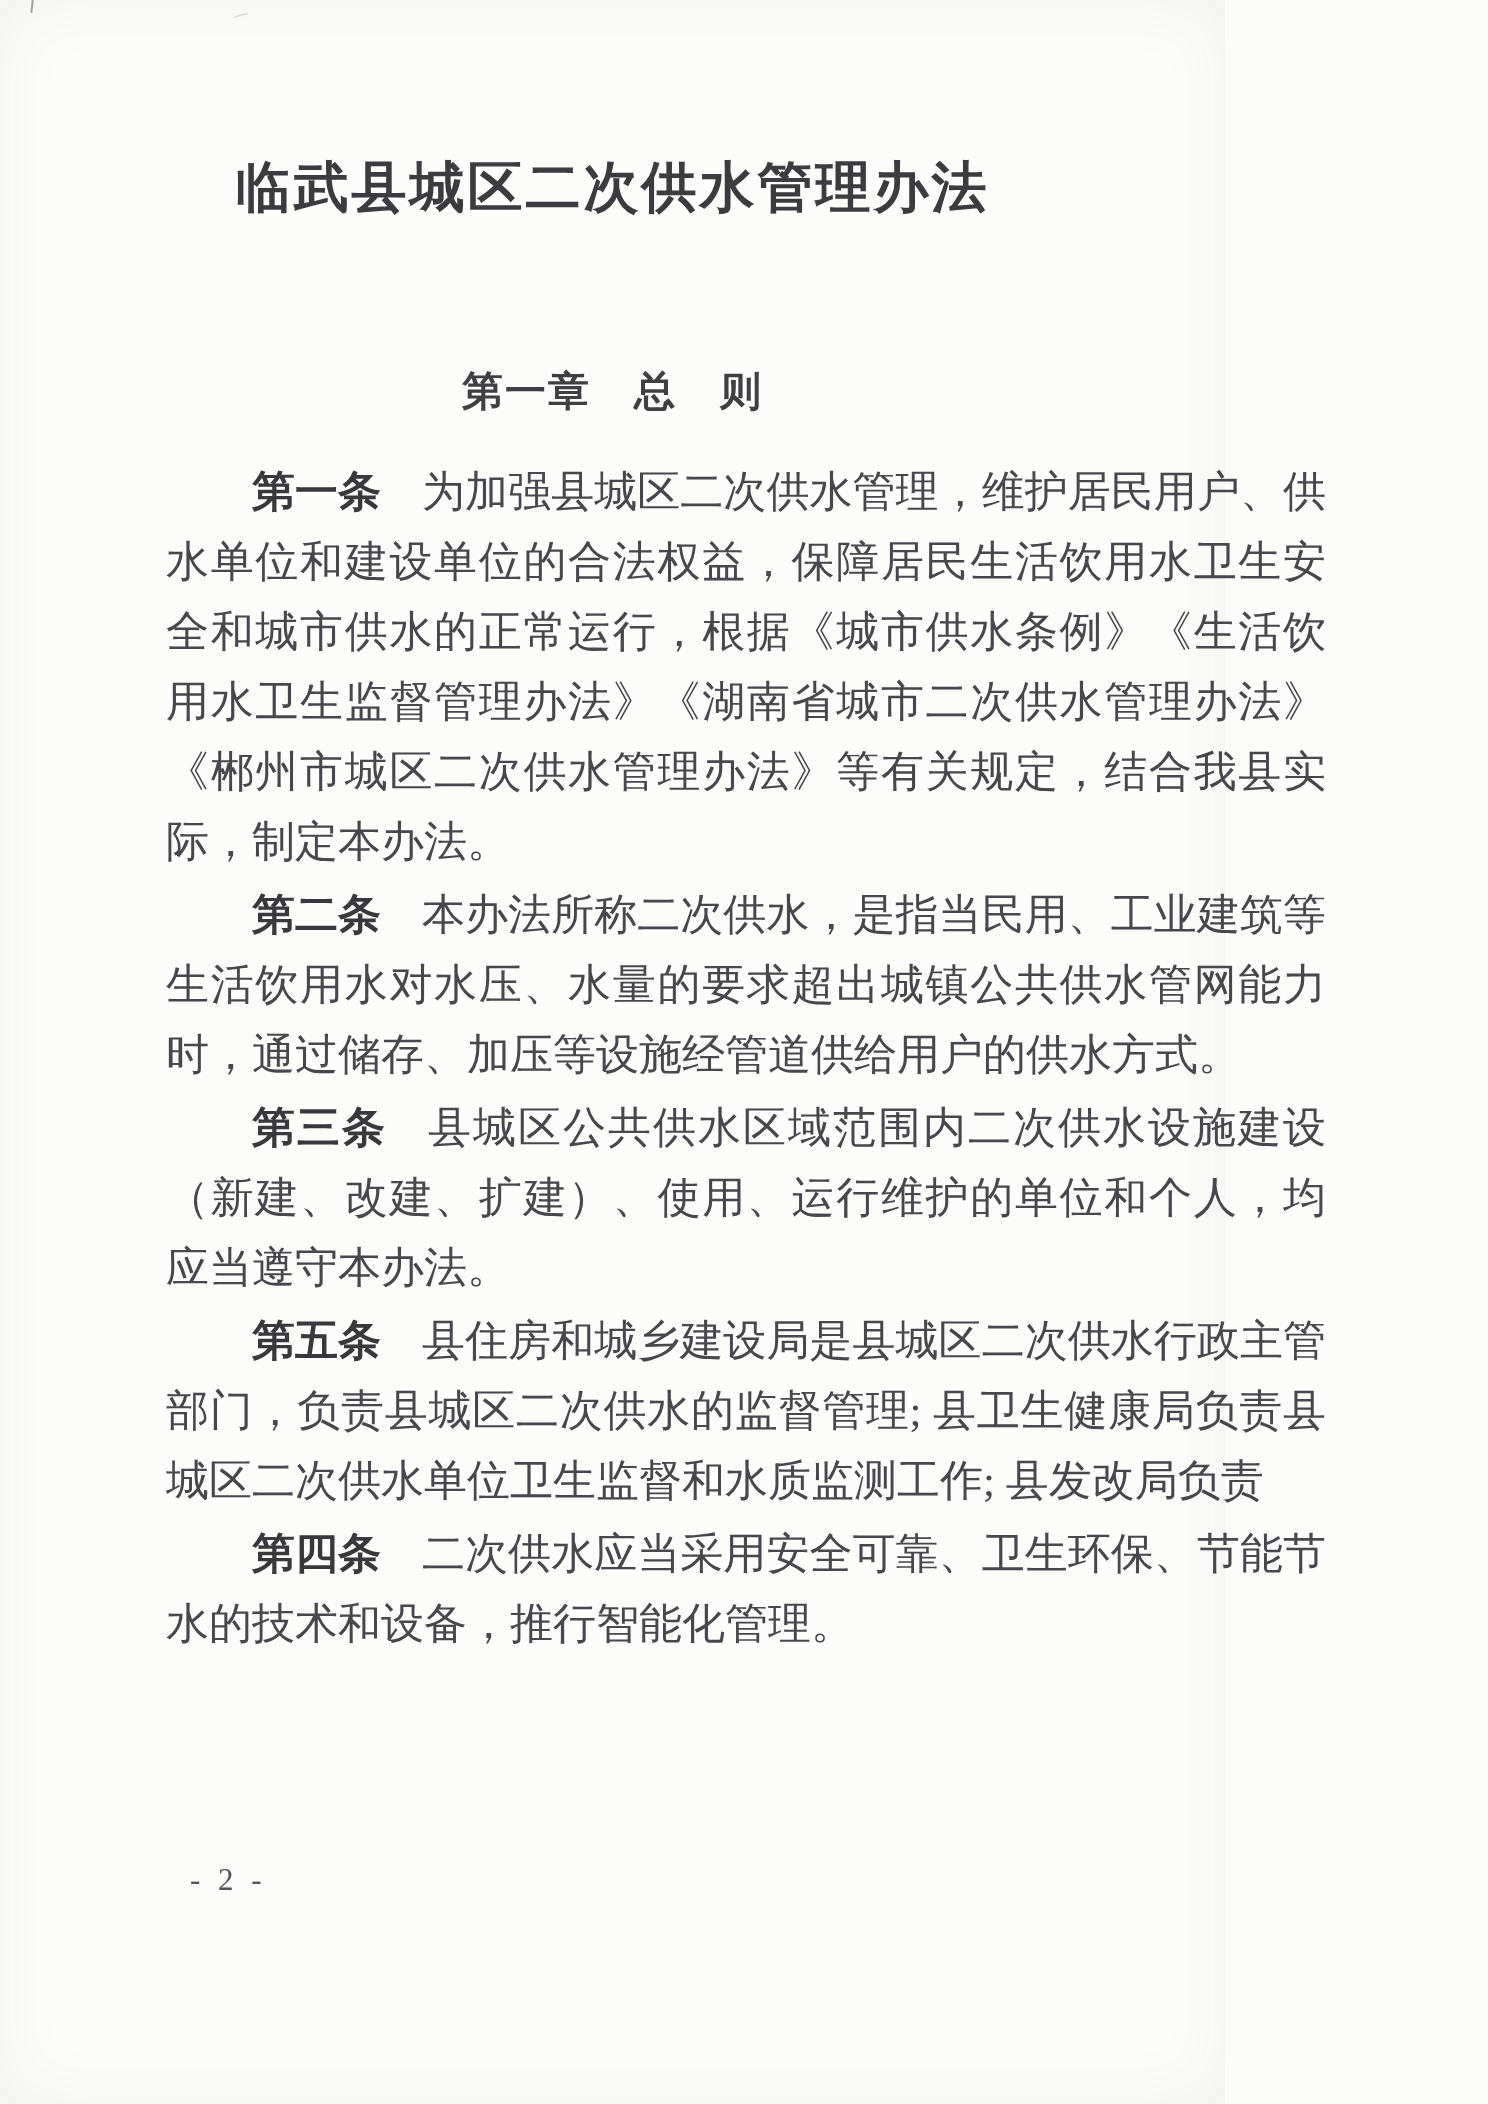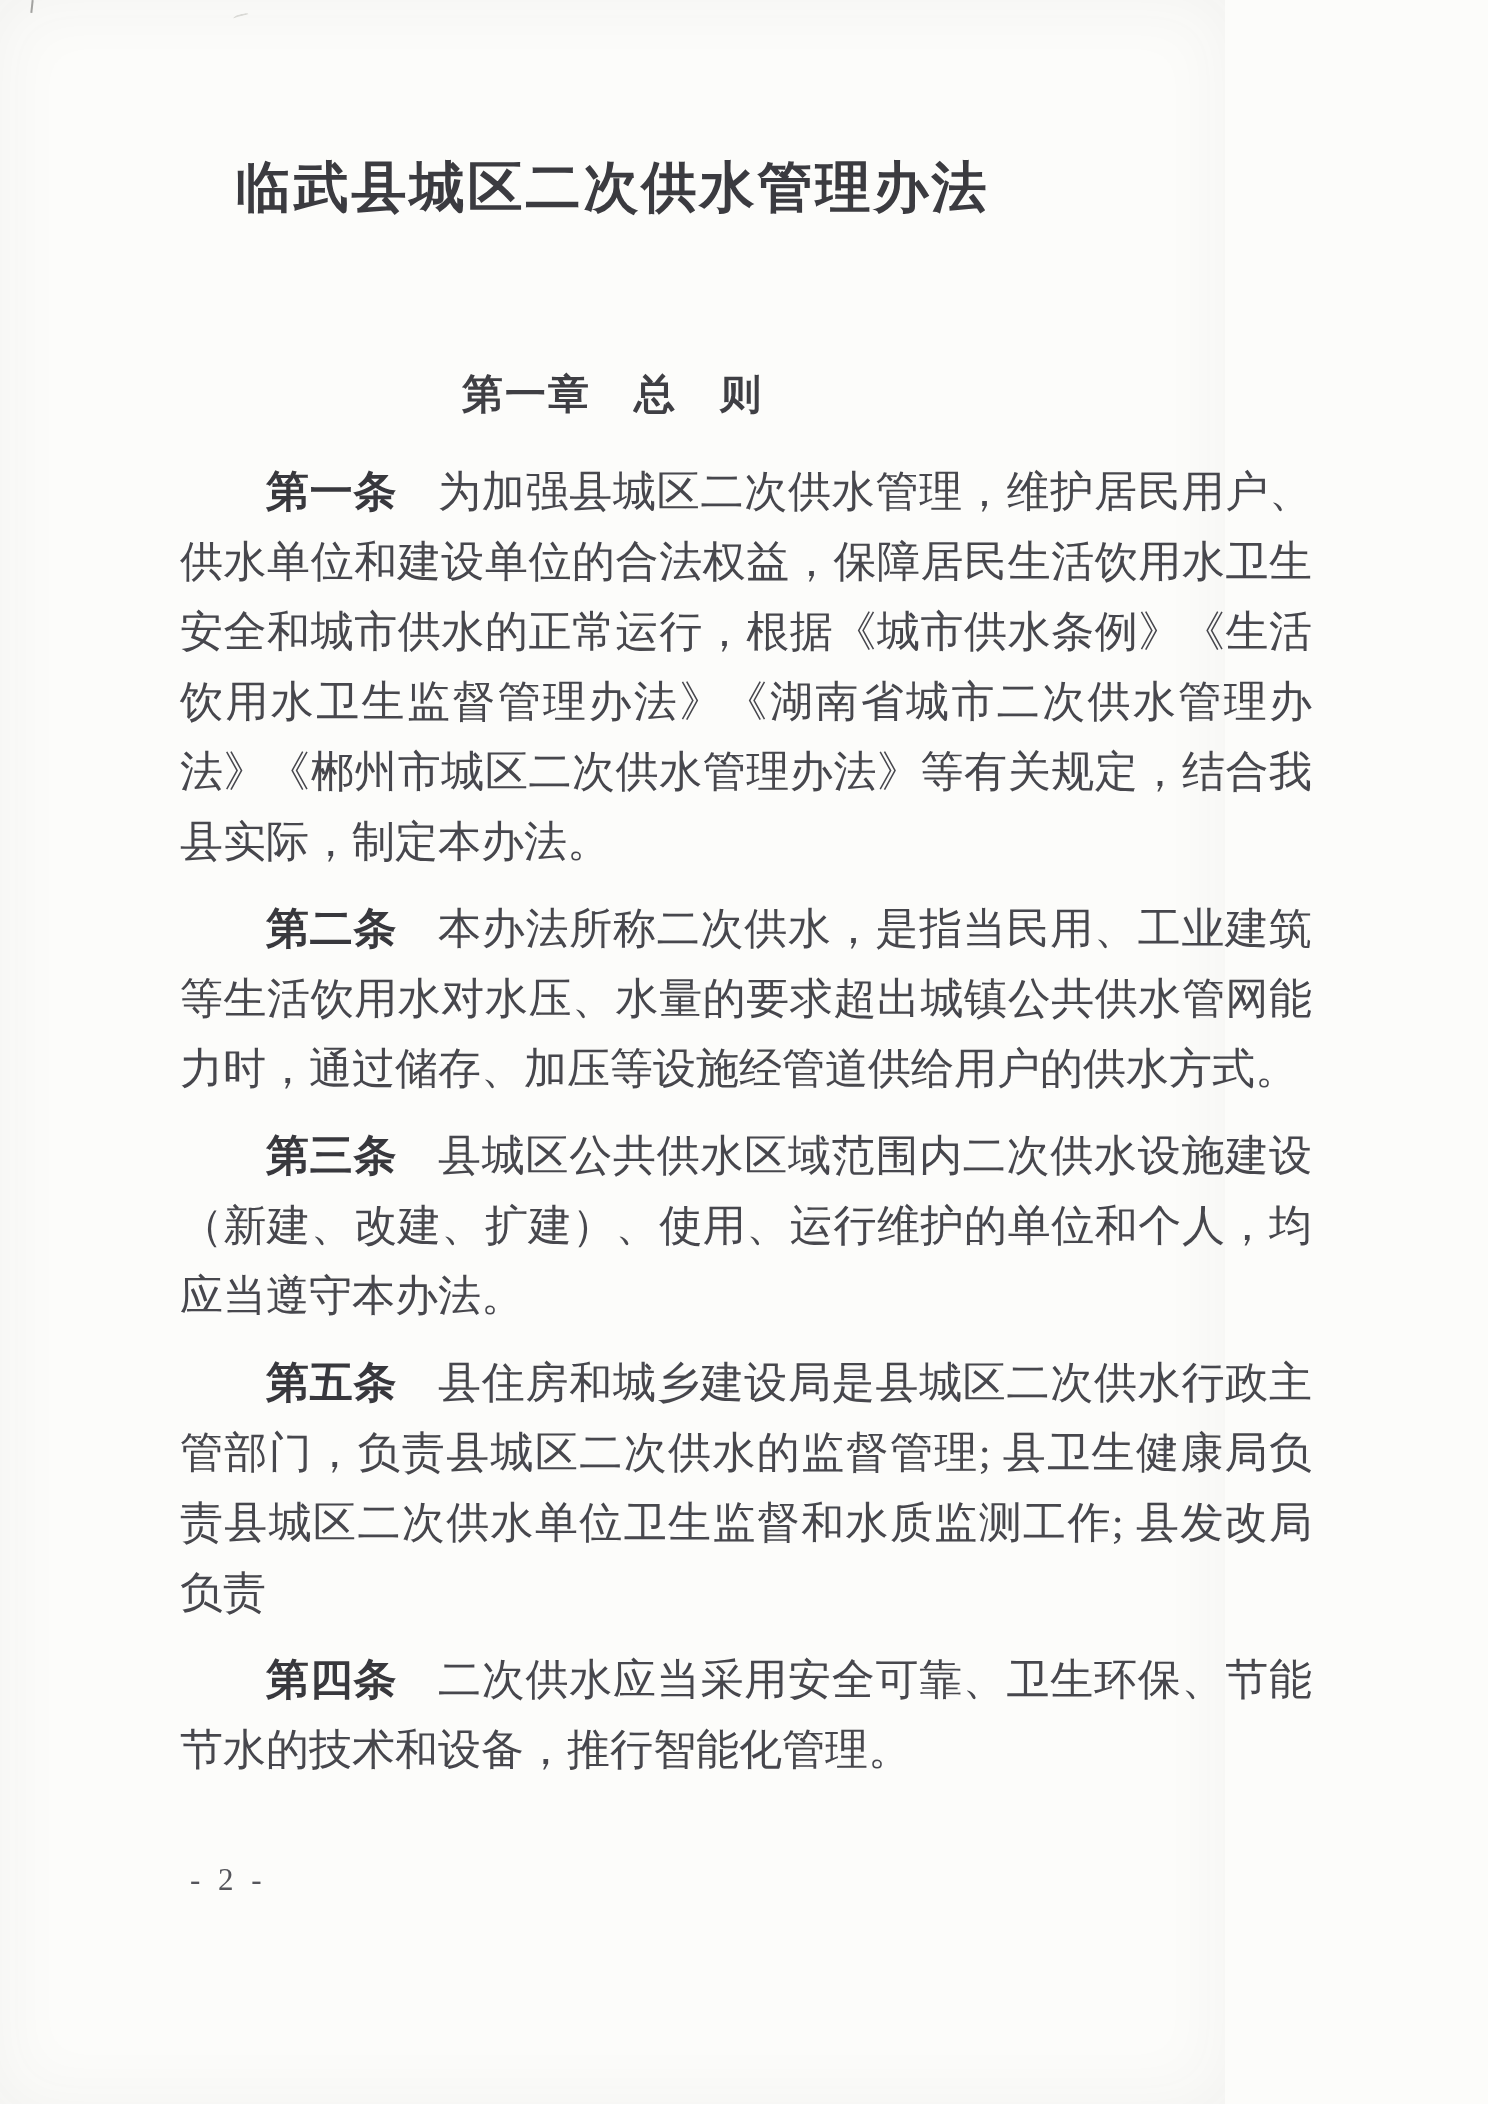--- a/index.html
+++ b/index.html
@@ -44,35 +44,35 @@
     font-family: "Liberation Sans", sans-serif;
     font-weight: 700;
     font-size: 55px;
     line-height: 62px;
     letter-spacing: 3px;
     color: #3b3b40;
   }
   .chapter-heading {
     margin: 152px 0 8px 0;
     text-align: center;
-    font-family: Liberation Sans, sans-serif;
+    font-family: Liberation Mono, monospace;
     font-weight: 700;
     font-size: 41px;
     line-height: 48px;
     letter-spacing: 2px;
     color: #3f3f44;
   }
   .doc-body {
     margin: 39px 0 0 163px;
     width: 1166px;
     font-size: 43px;
     line-height: 70px;
   }
   .para {
-    margin: 17px;
+    margin: 3px;
     text-indent: 2em;
     text-align: justify;
     text-justify: inter-character;
     color: var(--ink, #47474d);
   }
   .article-label {
     font-weight: 700;
     color: #38383d;
     margin-right: 0.95em;
   }

